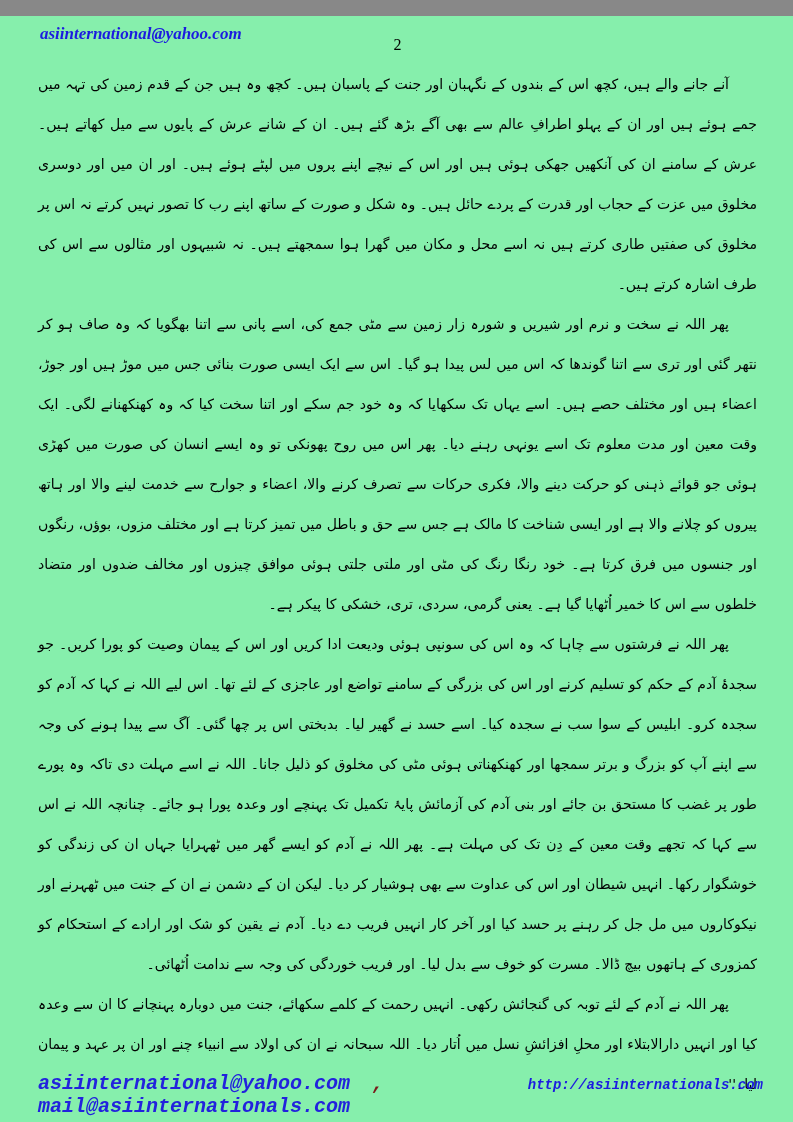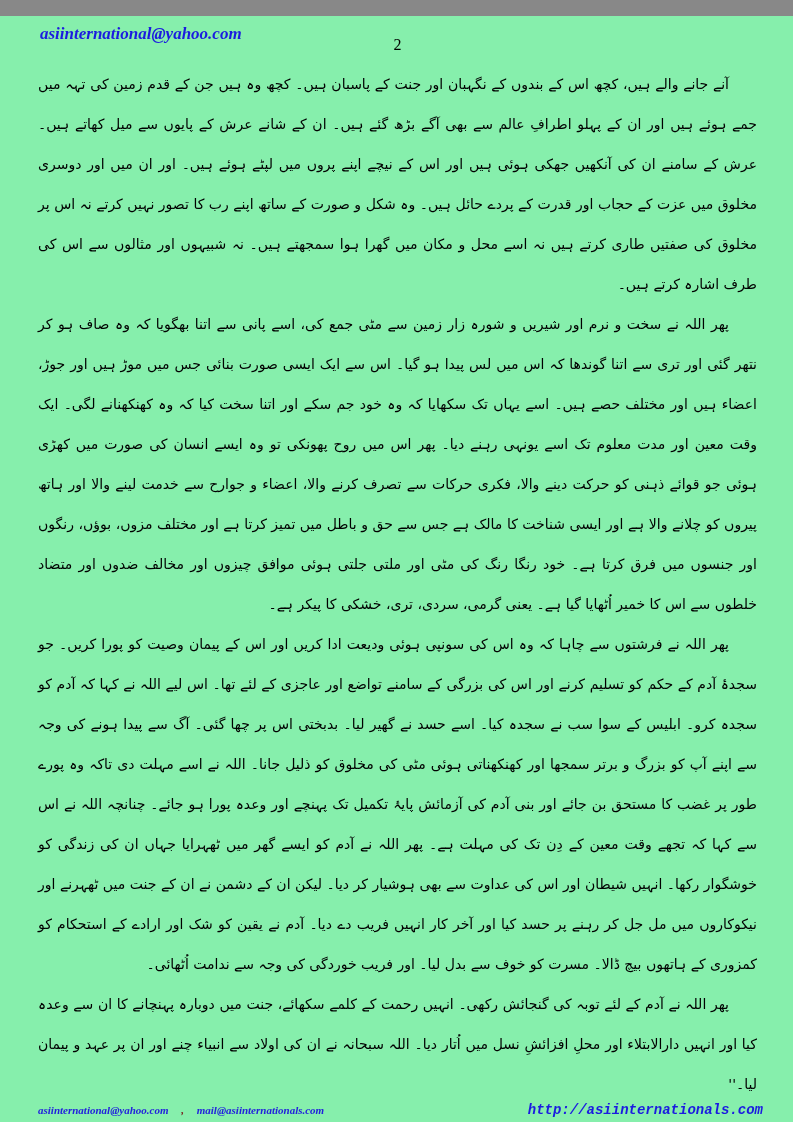--- a/index.html
+++ b/index.html
@@ -40,21 +40,21 @@
   
   .footer{
     position:absolute;
     left:38px;right:30px;bottom:20px;
     display:flex;
     justify-content:space-between;
     align-items:baseline;
     font-family:"Liberation Serif",serif;
     font-style:italic;font-weight:bold;
   }
-  .footer-left{font-size:11px;}
+  .footer-left{font-size:20px;font-family:Liberation Mono, monospace;}
   .footer-left .link{color:#2222dd;}
   .footer-sep{color:#7a1a1a;margin:0 10px;font-weight:bold;}
   .footer-url{font-size:14px;color:#1b1be0;font-family:Liberation Mono, monospace;}
   .link{text-decoration:none;cursor:pointer;}
 </style>
 </head>
 <body>
 
 <div class="page">
 

